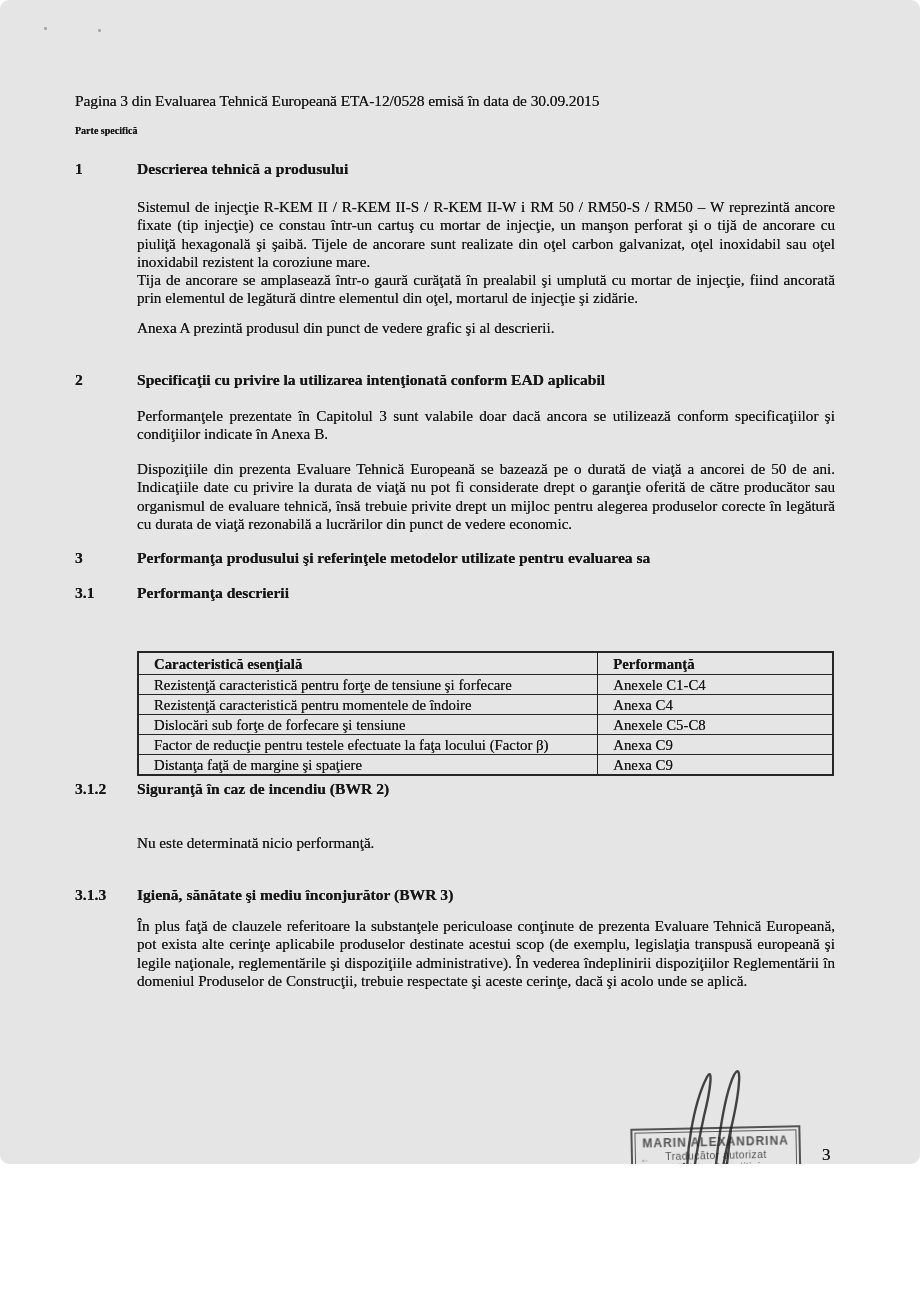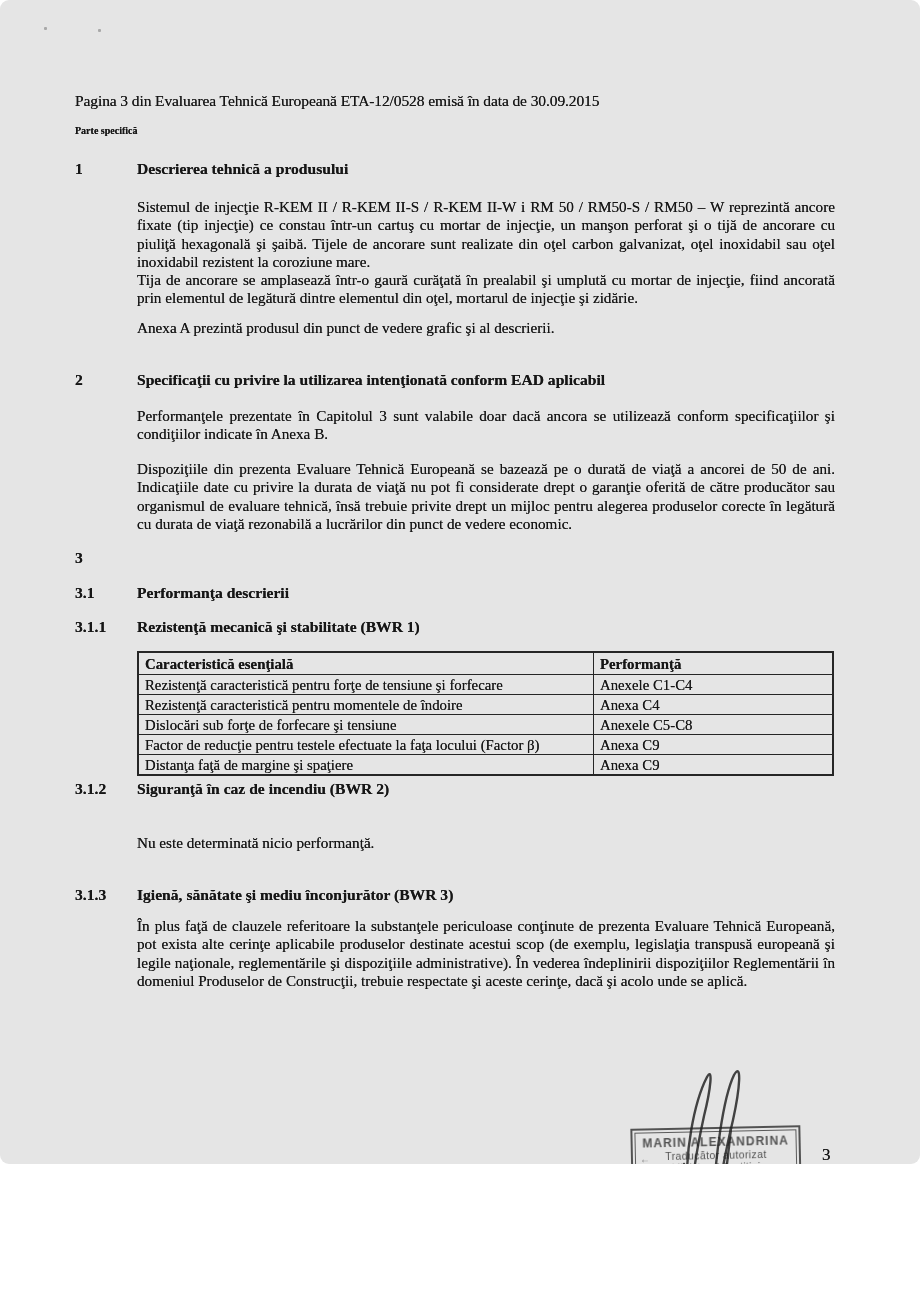--- a/index.html
+++ b/index.html
@@ -33,21 +33,21 @@
   }
   .para.single{text-align:left;}
   table.perf{
     position:absolute;left:137px;top:651px;
     width:697px;border-collapse:collapse;
     font-size:14.8px;line-height:17px;
     border:2px solid #262626;
   }
   table.perf td,table.perf th{
     border:1px solid #262626;
-    padding:1px 6px 0 6px;
+    padding:1px 6px 0 15px;
     text-align:left;vertical-align:middle;
     font-weight:normal;white-space:nowrap;
     height:18px;
   }
   table.perf tr.hdr th{font-weight:bold;height:20px;}
   table.perf .c1{width:448px;}
   table.perf .c2{width:243px;}
   .pagenum{
     position:absolute;left:822px;top:1145px;
     font-size:17px;
@@ -117,28 +117,25 @@
 
   <div class="sec txt" style="top:371px">
     <span class="num">2</span>
     <span class="ttl">Specificaţii cu privire la utilizarea intenţionată conform EAD aplicabil</span>
   </div>
   <div class="para txt" style="top:407px">Performanţele prezentate în Capitolul 3 sunt valabile doar dacă ancora se utilizează conform specificaţiilor şi condiţiilor indicate în Anexa B.</div>
   <div class="para txt" style="top:460px">Dispoziţiile din prezenta Evaluare Tehnică Europeană se bazează pe o durată de viaţă a ancorei de 50 de ani. Indicaţiile date cu privire la durata de viaţă nu pot fi considerate drept o garanţie oferită de către producător sau organismul de evaluare tehnică, însă trebuie privite drept un mijloc pentru alegerea produselor corecte în legătură cu durata de viaţă rezonabilă a lucrărilor din punct de vedere economic.</div>
 
   <div class="sec txt" style="top:549px">
     <span class="num">3</span>
+    <span class="ttl">Performanţa produsului şi referinţele metodelor utilizate pentru evaluarea sa</span>
   </div>
   <div class="sec txt" style="top:584px">
     <span class="num">3.1</span>
     <span class="ttl">Performanţa descrierii</span>
-  </div>
-  <div class="sec txt" style="top:618px">
-    <span class="num">3.1.1</span>
-    <span class="ttl">Rezistenţă mecanică şi stabilitate (BWR 1)</span>
   </div>
 
   <table class="perf txt">
     <tbody>
         <tr class="hdr">
       <th class="c1">Caracteristică esenţială</th>
       <th class="c2">Performanţă</th>
     </tr>
     <tr>
       <td class="c1">Rezistenţă caracteristică pentru forţe de tensiune şi forfecare</td>

